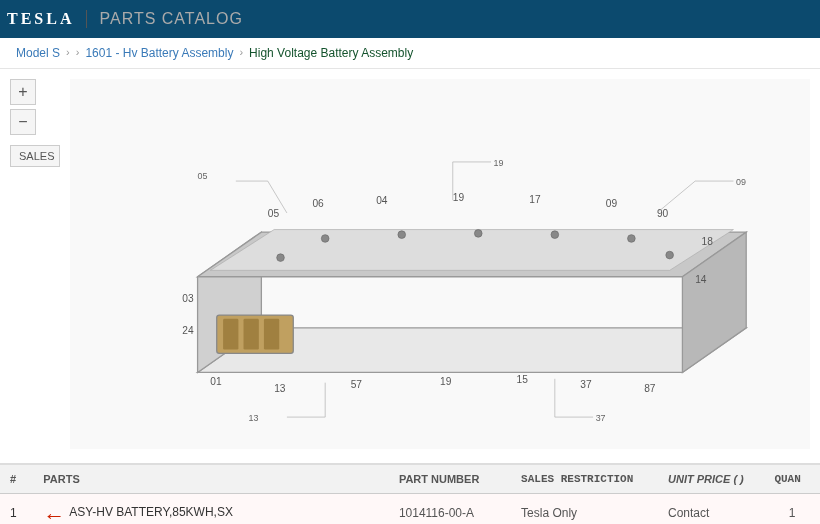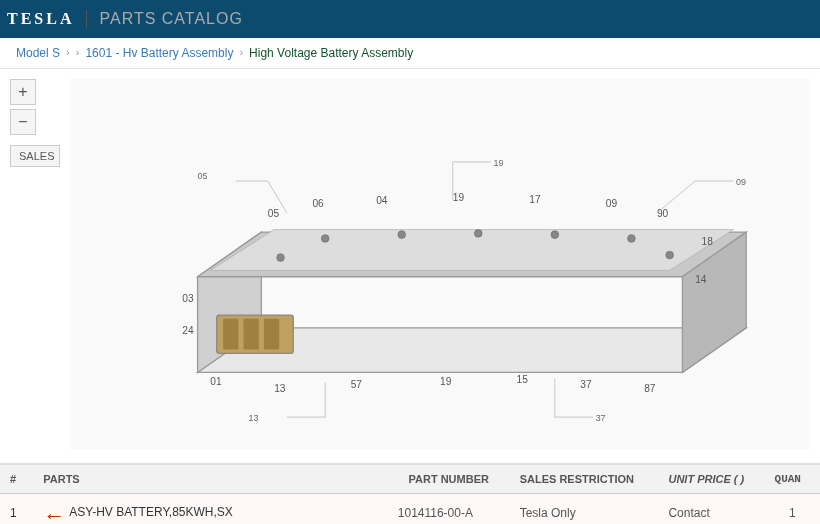--- a/index.html
+++ b/index.html
@@ -141,22 +141,22 @@
     .red-arrow {
       display: inline-block;
       color: #cc2200;
       font-size: 22px;
       margin-right: 4px;
       vertical-align: middle;
     }
 
     .col-hash { width: 30px; }
     .col-part { width: 320px; }
-    .col-partnum { width: 110px; text-align: center; }
-    .col-restriction { width: 130px; }
+    .col-partnum { width: 110px; }
+    .col-restriction { width: 130px; font-family: Liberation Mono, monospace; }
     .col-price { width: 90px; font-style: italic; }
     .col-qty { width: 50px; font-family: Liberation Mono, monospace; }
 
     
     .diagram-img {
       width: 100%;
       height: 100%;
     }
   </style>
 </head>

